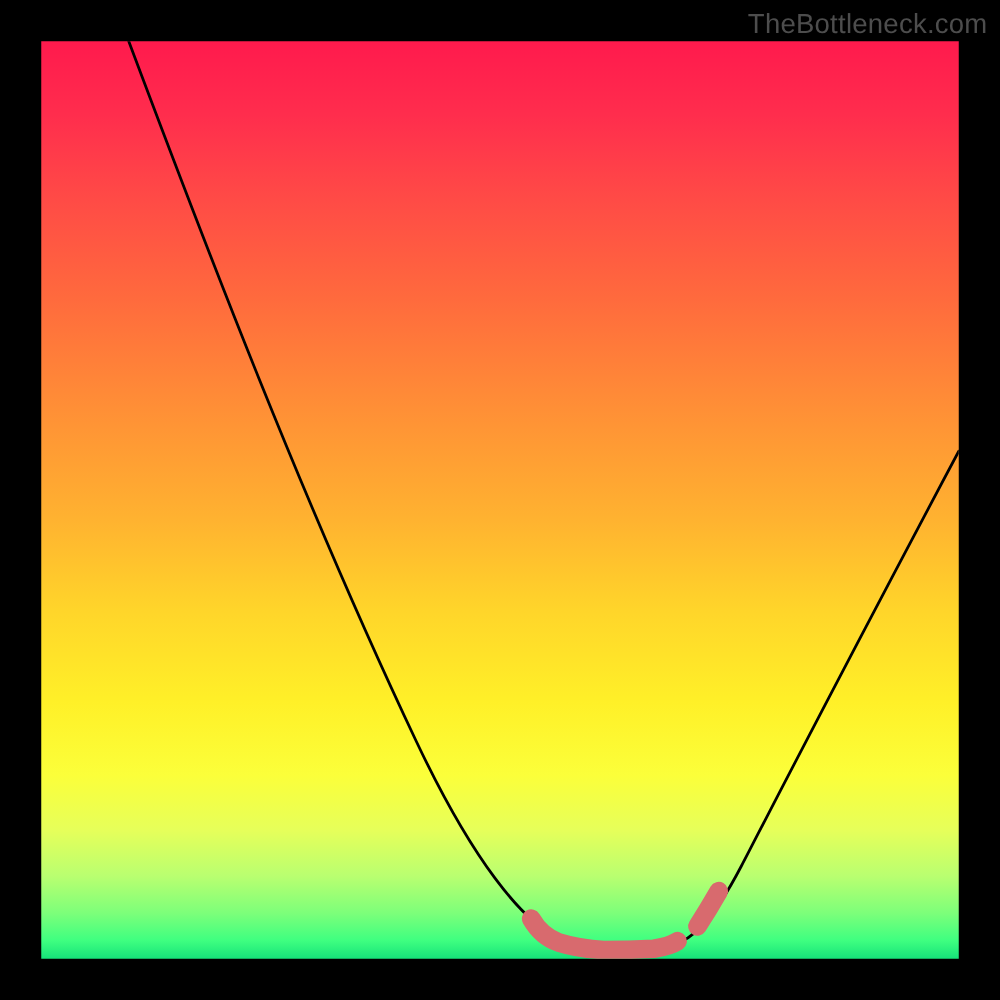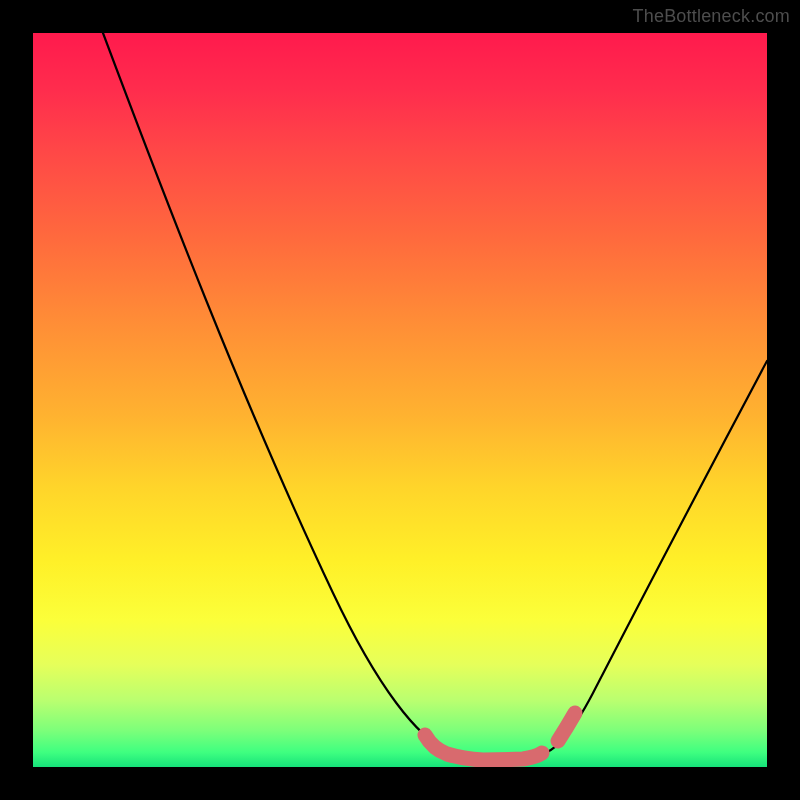--- a/index.html
+++ b/index.html
@@ -40,21 +40,21 @@
       #7dff7a 95%,
       #3fff80 98%,
       #16e27a 100%
     );
   }
   .watermark {
     position: absolute;
     top: 6px;
     right: 10px;
     color: #4d4d4d;
-    font-size: 18px;
+    font-size: 22px;
     font-weight: 500;
     letter-spacing: 0.2px;
     user-select: none;
   }
   svg.overlay {
     position: absolute;
     left: 0;
     top: 0;
   }
 </style>

